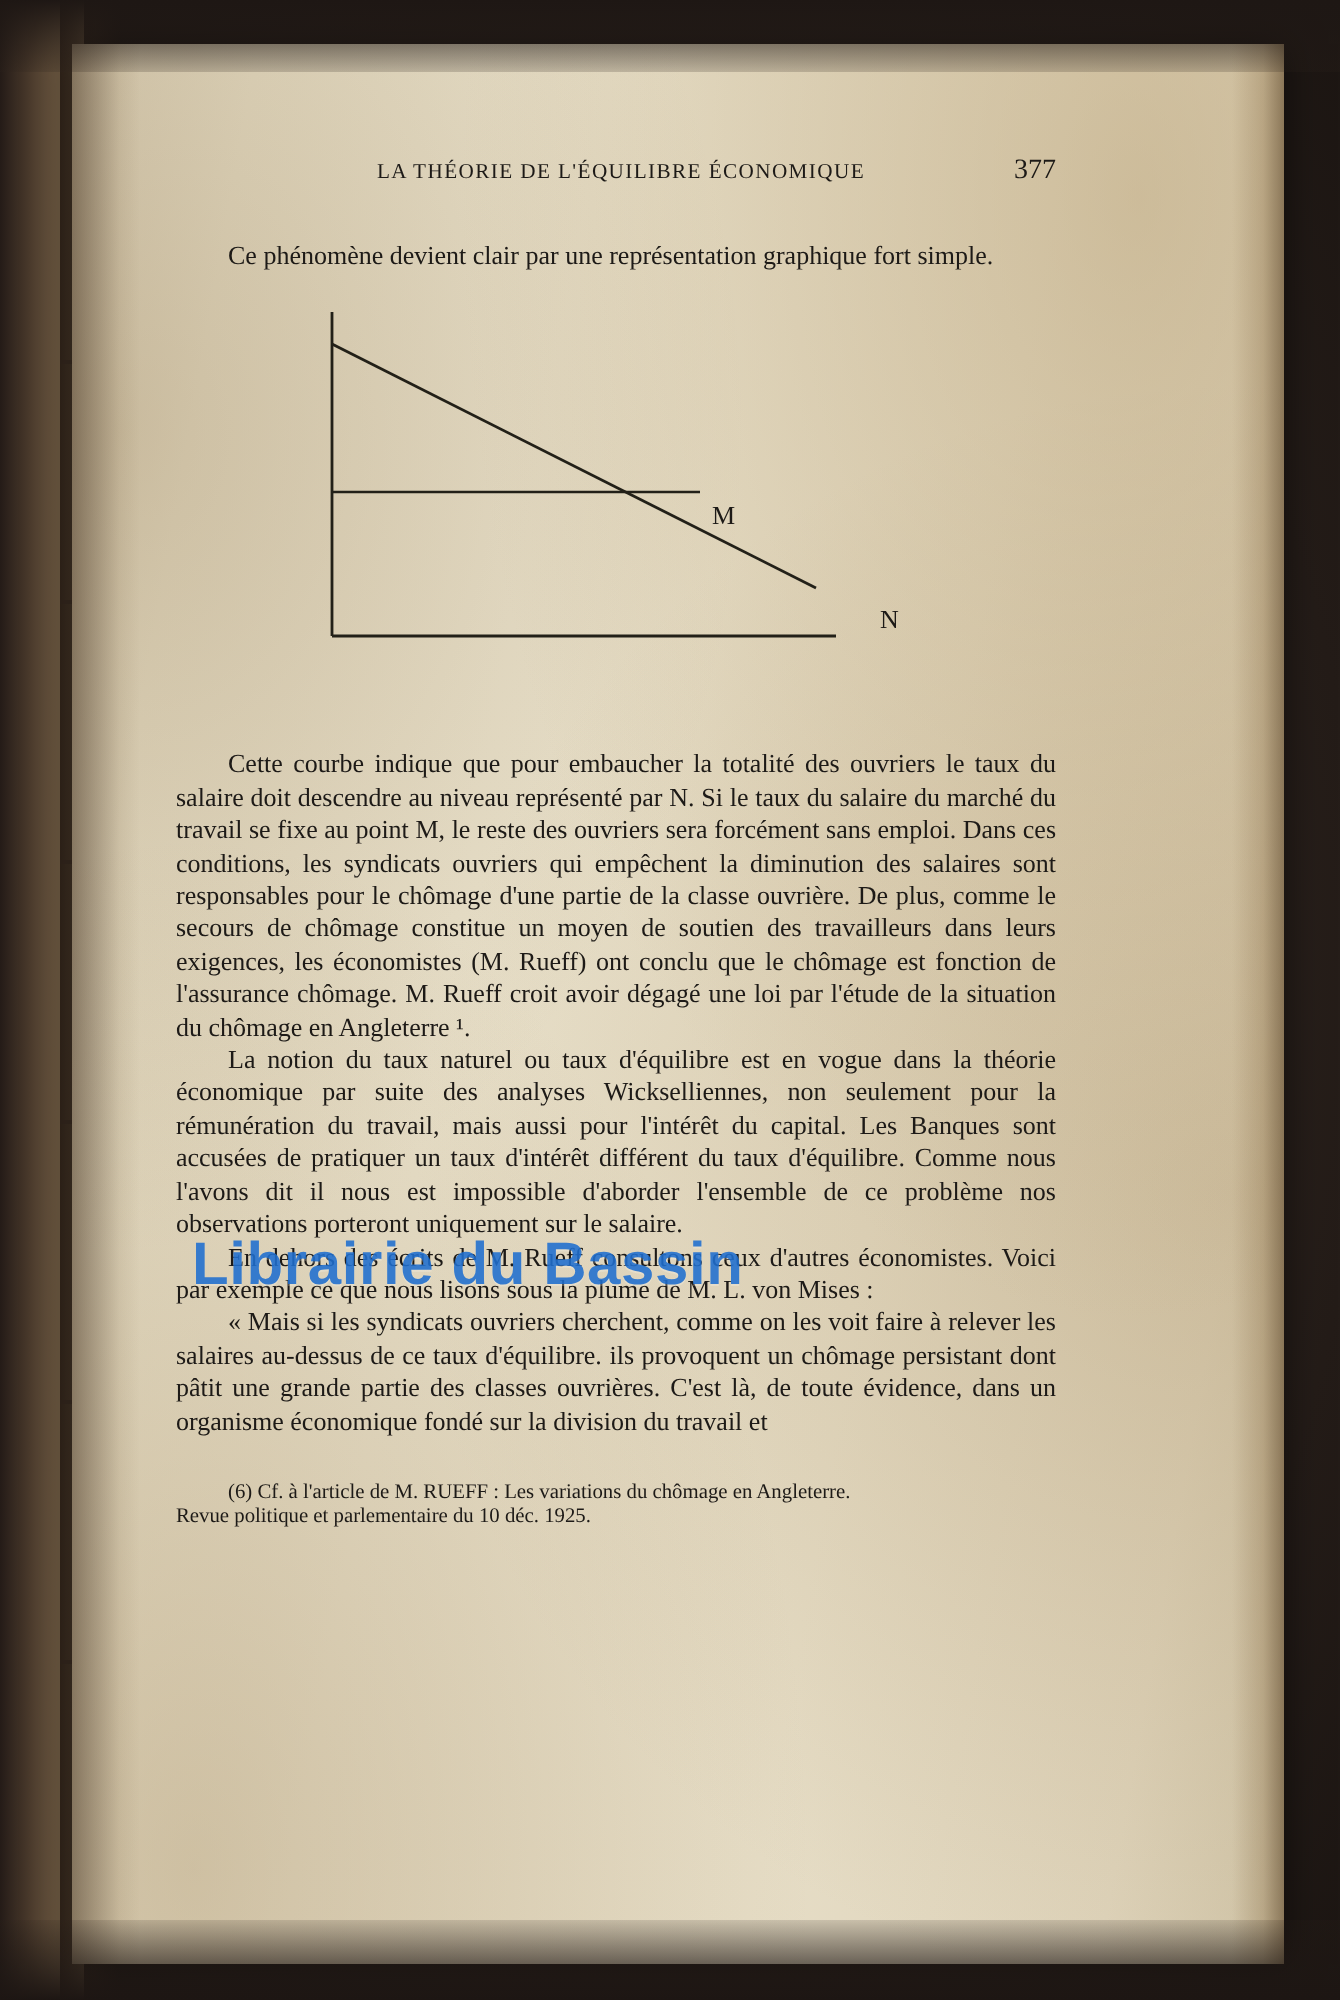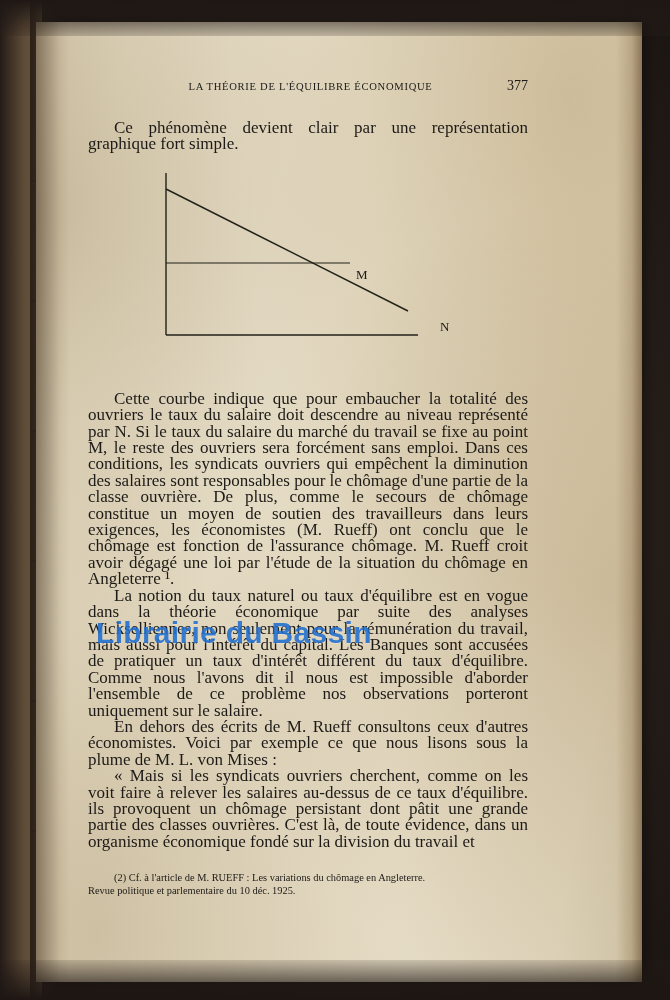--- a/index.html
+++ b/index.html
@@ -132,21 +132,21 @@
     letter-spacing: 0.7px;
   }
   .running-head .rh-page {
     font-size: 14px;
     font-weight: normal;
     letter-spacing: 0;
   }
 
   p.body {
     margin: 16px 0 0 0;
-    font-size: 17px;
+    font-size: 13px;
     line-height: 16.4px;
     text-align: justify;
     text-indent: 26px;
     hyphens: auto;
   }
   p.body + p.body { margin-top: 0; }
 
   .lead-para { margin-bottom: 14px; }
 
   
@@ -240,21 +240,21 @@
     </div>
 
     <div class="after-fig">
       <p class="body">Cette courbe indique que pour embaucher la totalité des ouvriers le taux du salaire doit descendre au niveau représenté par N. Si le taux du salaire du marché du travail se fixe au point M, le reste des ouvriers sera forcément sans emploi. Dans ces conditions, les syndicats ouvriers qui empêchent la diminution des salaires sont responsables pour le chômage d'une partie de la classe ouvrière. De plus, comme le secours de chômage constitue un moyen de soutien des travailleurs dans leurs exigences, les économistes (M. Rueff) ont conclu que le chômage est fonction de l'assurance chômage. M. Rueff croit avoir dégagé une loi par l'étude de la situation du chômage en Angleterre ¹.</p>
       <p class="body">La notion du taux naturel ou taux d'équilibre est en vogue dans la théorie économique par suite des analyses Wickselliennes, non seulement pour la rémunération du travail, mais aussi pour l'intérêt du capital. Les Banques sont accusées de pratiquer un taux d'intérêt différent du taux d'équilibre. Comme nous l'avons dit il nous est impossible d'aborder l'ensemble de ce problème nos observations porteront uniquement sur le salaire.</p>
       <p class="body">En dehors des écrits de M. Rueff consultons ceux d'autres économistes. Voici par exemple ce que nous lisons sous la plume de M. L. von Mises :</p>
       <p class="body">« Mais si les syndicats ouvriers cherchent, comme on les voit faire à relever les salaires au-dessus de ce taux d'équilibre. ils provoquent un chômage persistant dont pâtit une grande partie des classes ouvrières. C'est là, de toute évidence, dans un organisme économique fondé sur la division du travail et</p>
     </div>
 
     <div class="footnote">
-      <div class="fn-first">(2) Cf. à l'article de M. RUEFF : Les variations du chômage en Angleterre.</div>
+      <div class="fn-first">(6) Cf. à l'article de M. RUEFF : Les variations du chômage en Angleterre.</div>
       <div>Revue politique et parlementaire du 10 déc. 1925.</div>
     </div>
 
   </div>
 
   <div class="watermark">Librairie du Bassin</div>
 
   <div class="edge-top"></div>
   <div class="edge-bottom"></div>
 </div>

